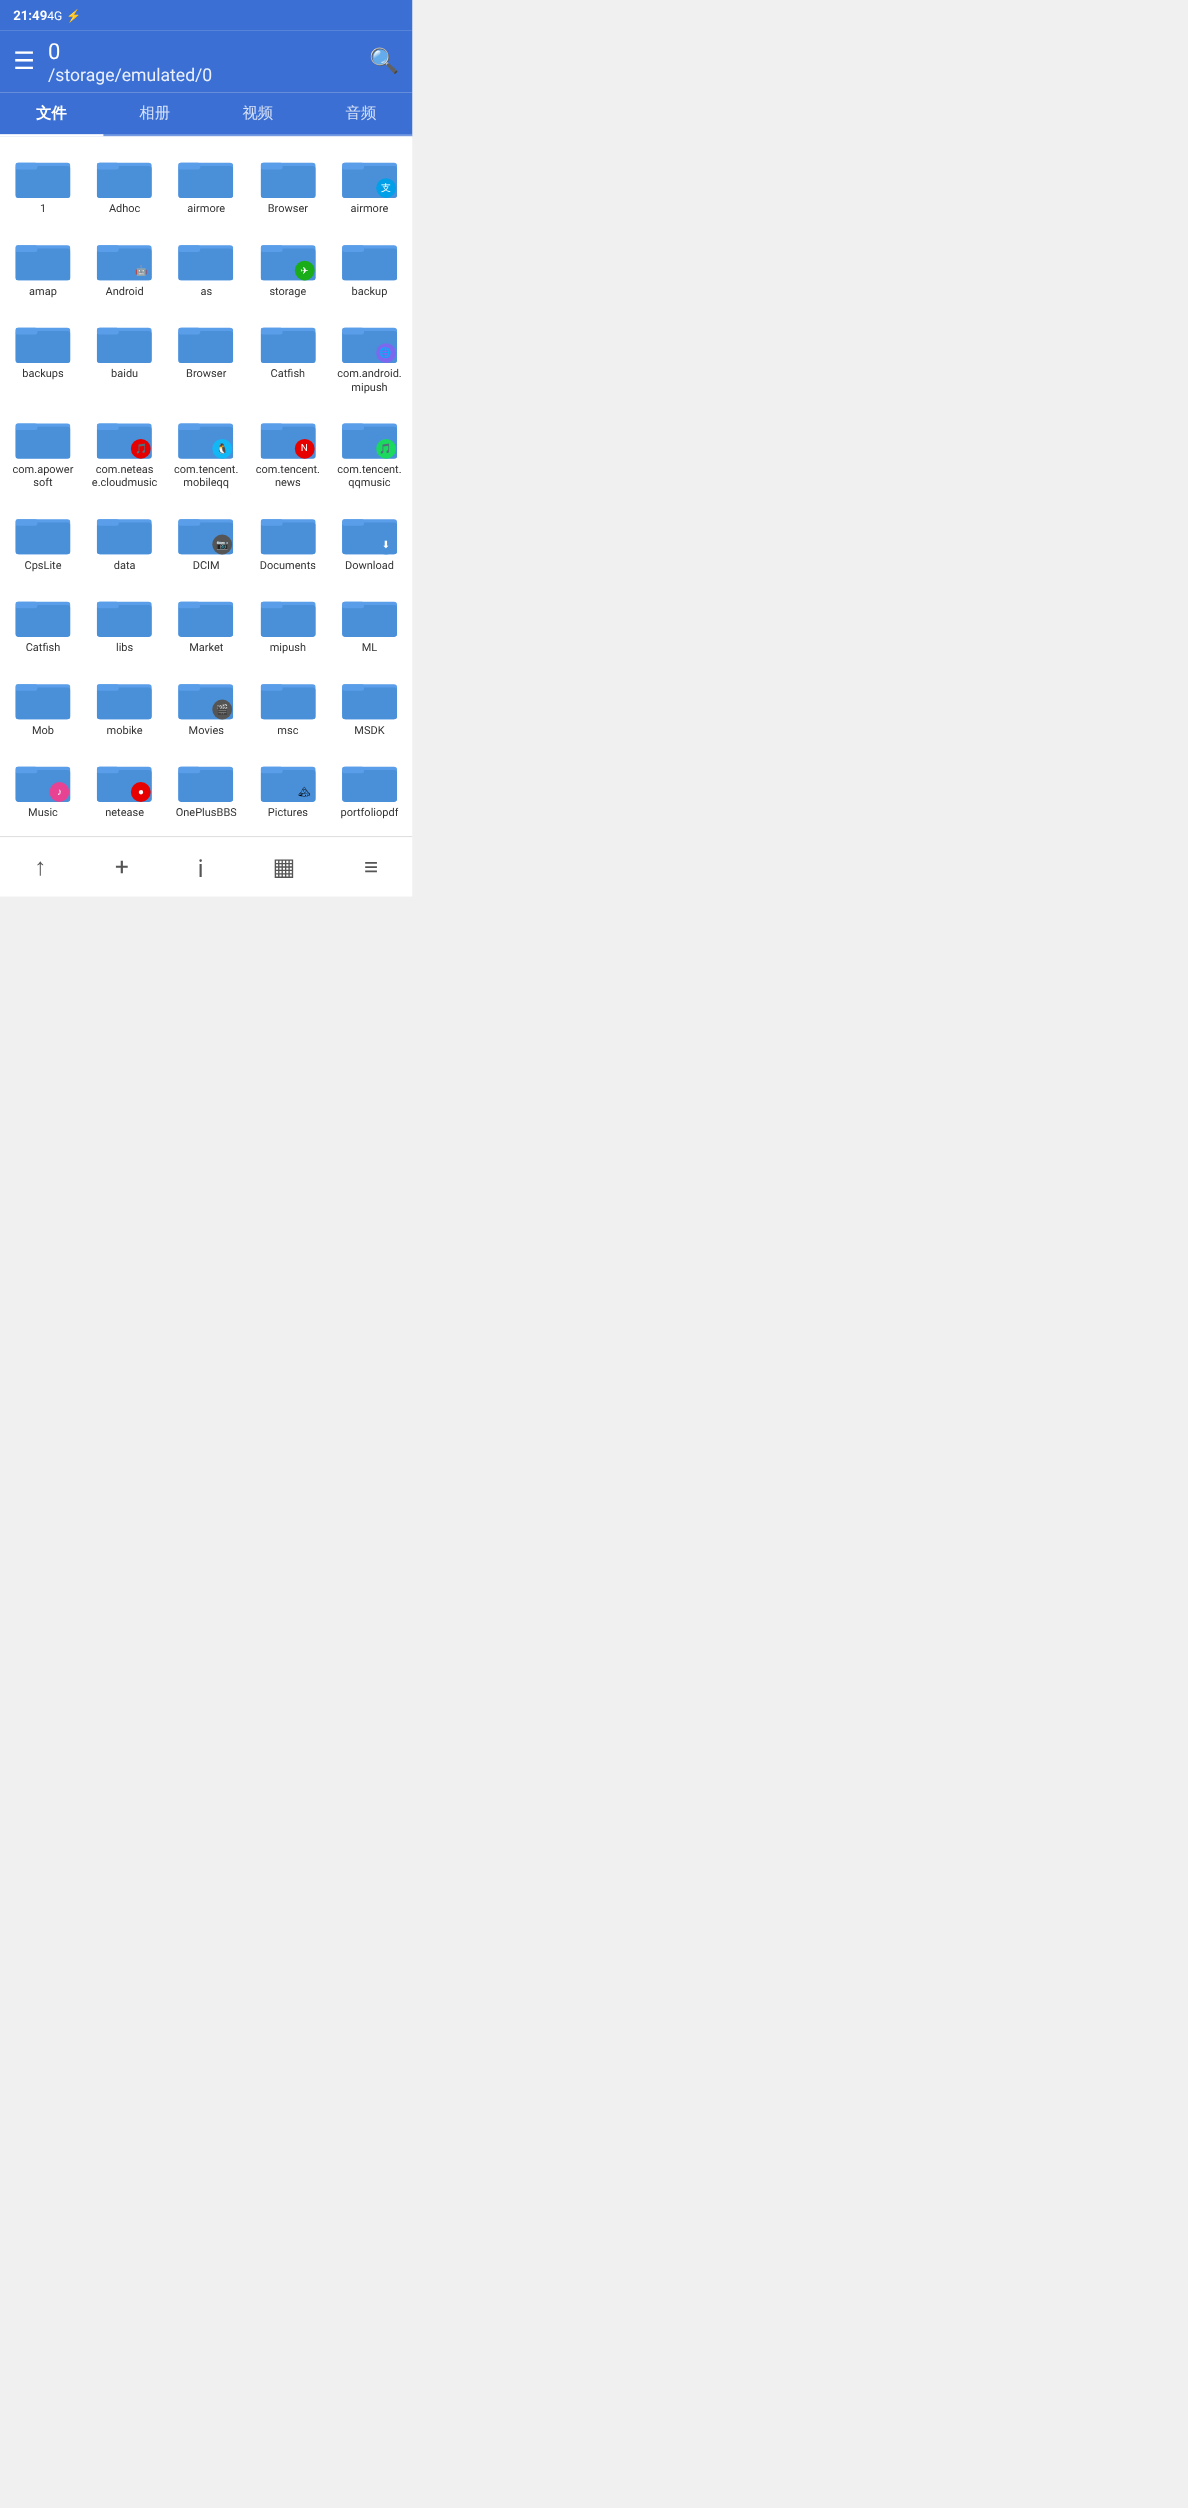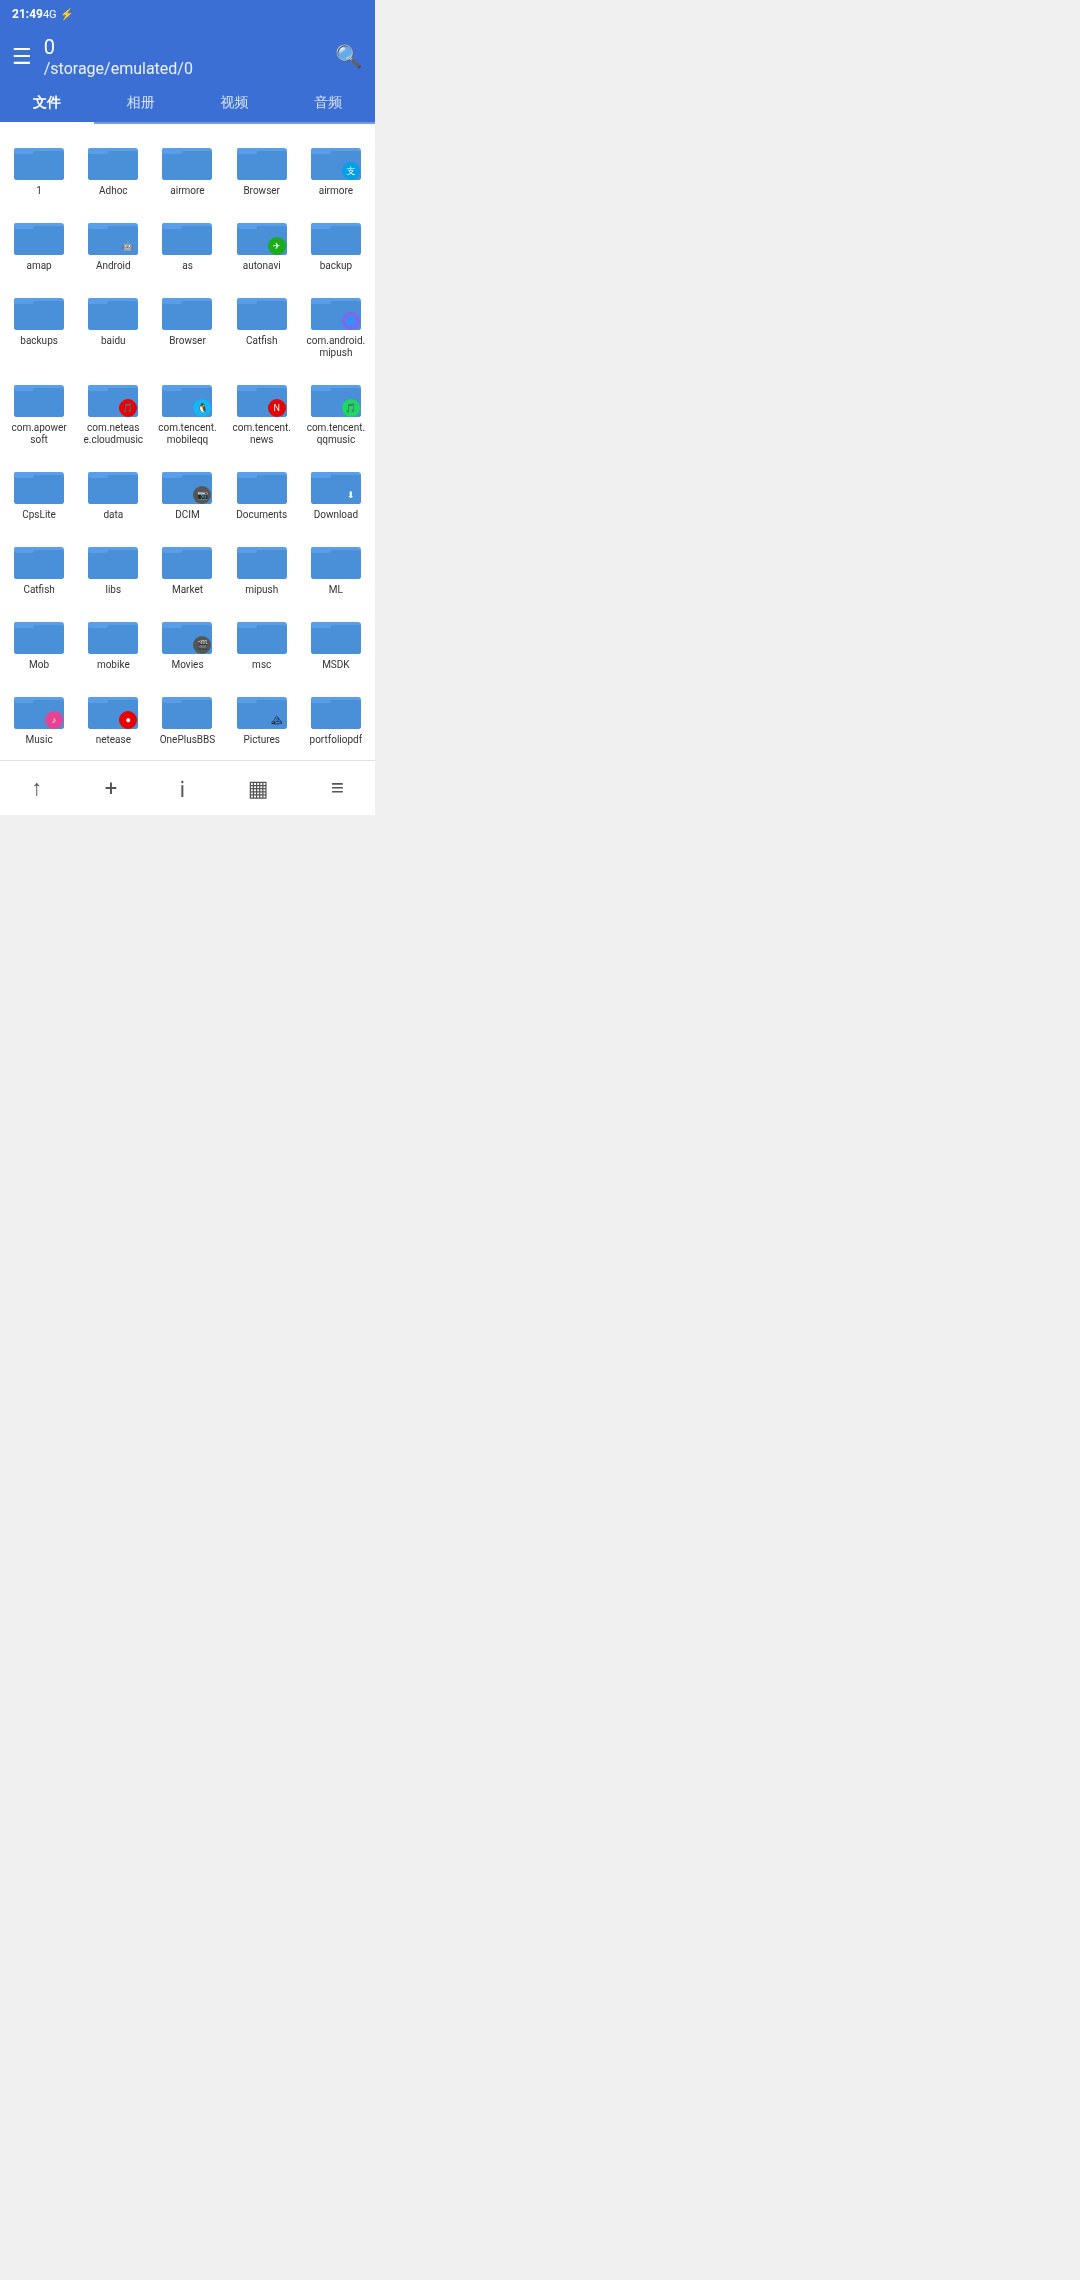--- a/index.html
+++ b/index.html
@@ -262,21 +262,21 @@
     </div>
     <div class="file-item">
       <div class="folder-icon-wrap">
         <svg class="folder-icon" viewBox="0 0 50 40" xmlns="http://www.w3.org/2000/svg">
       <rect x="0" y="8" width="50" height="32" rx="3" fill="#5a9de8"></rect>
       <rect x="0" y="11" width="50" height="29" rx="3" fill="#4a90d9"></rect>
       <rect x="0" y="8" width="20" height="6" rx="2" fill="#5a9de8"></rect>
     </svg>
         <div class="folder-badge" style="background: rgb(26, 173, 25); color: white; font-size: 9px;">✈</div>
       </div>
-      <div class="file-label">autonavi</div>
+      <div class="file-label">storage</div>
     </div>
     <div class="file-item">
       <div class="folder-icon-wrap">
         <svg class="folder-icon" viewBox="0 0 50 40" xmlns="http://www.w3.org/2000/svg">
       <rect x="0" y="8" width="50" height="32" rx="3" fill="#5a9de8"></rect>
       <rect x="0" y="11" width="50" height="29" rx="3" fill="#4a90d9"></rect>
       <rect x="0" y="8" width="20" height="6" rx="2" fill="#5a9de8"></rect>
     </svg>
       </div>
       <div class="file-label">backup</div>

